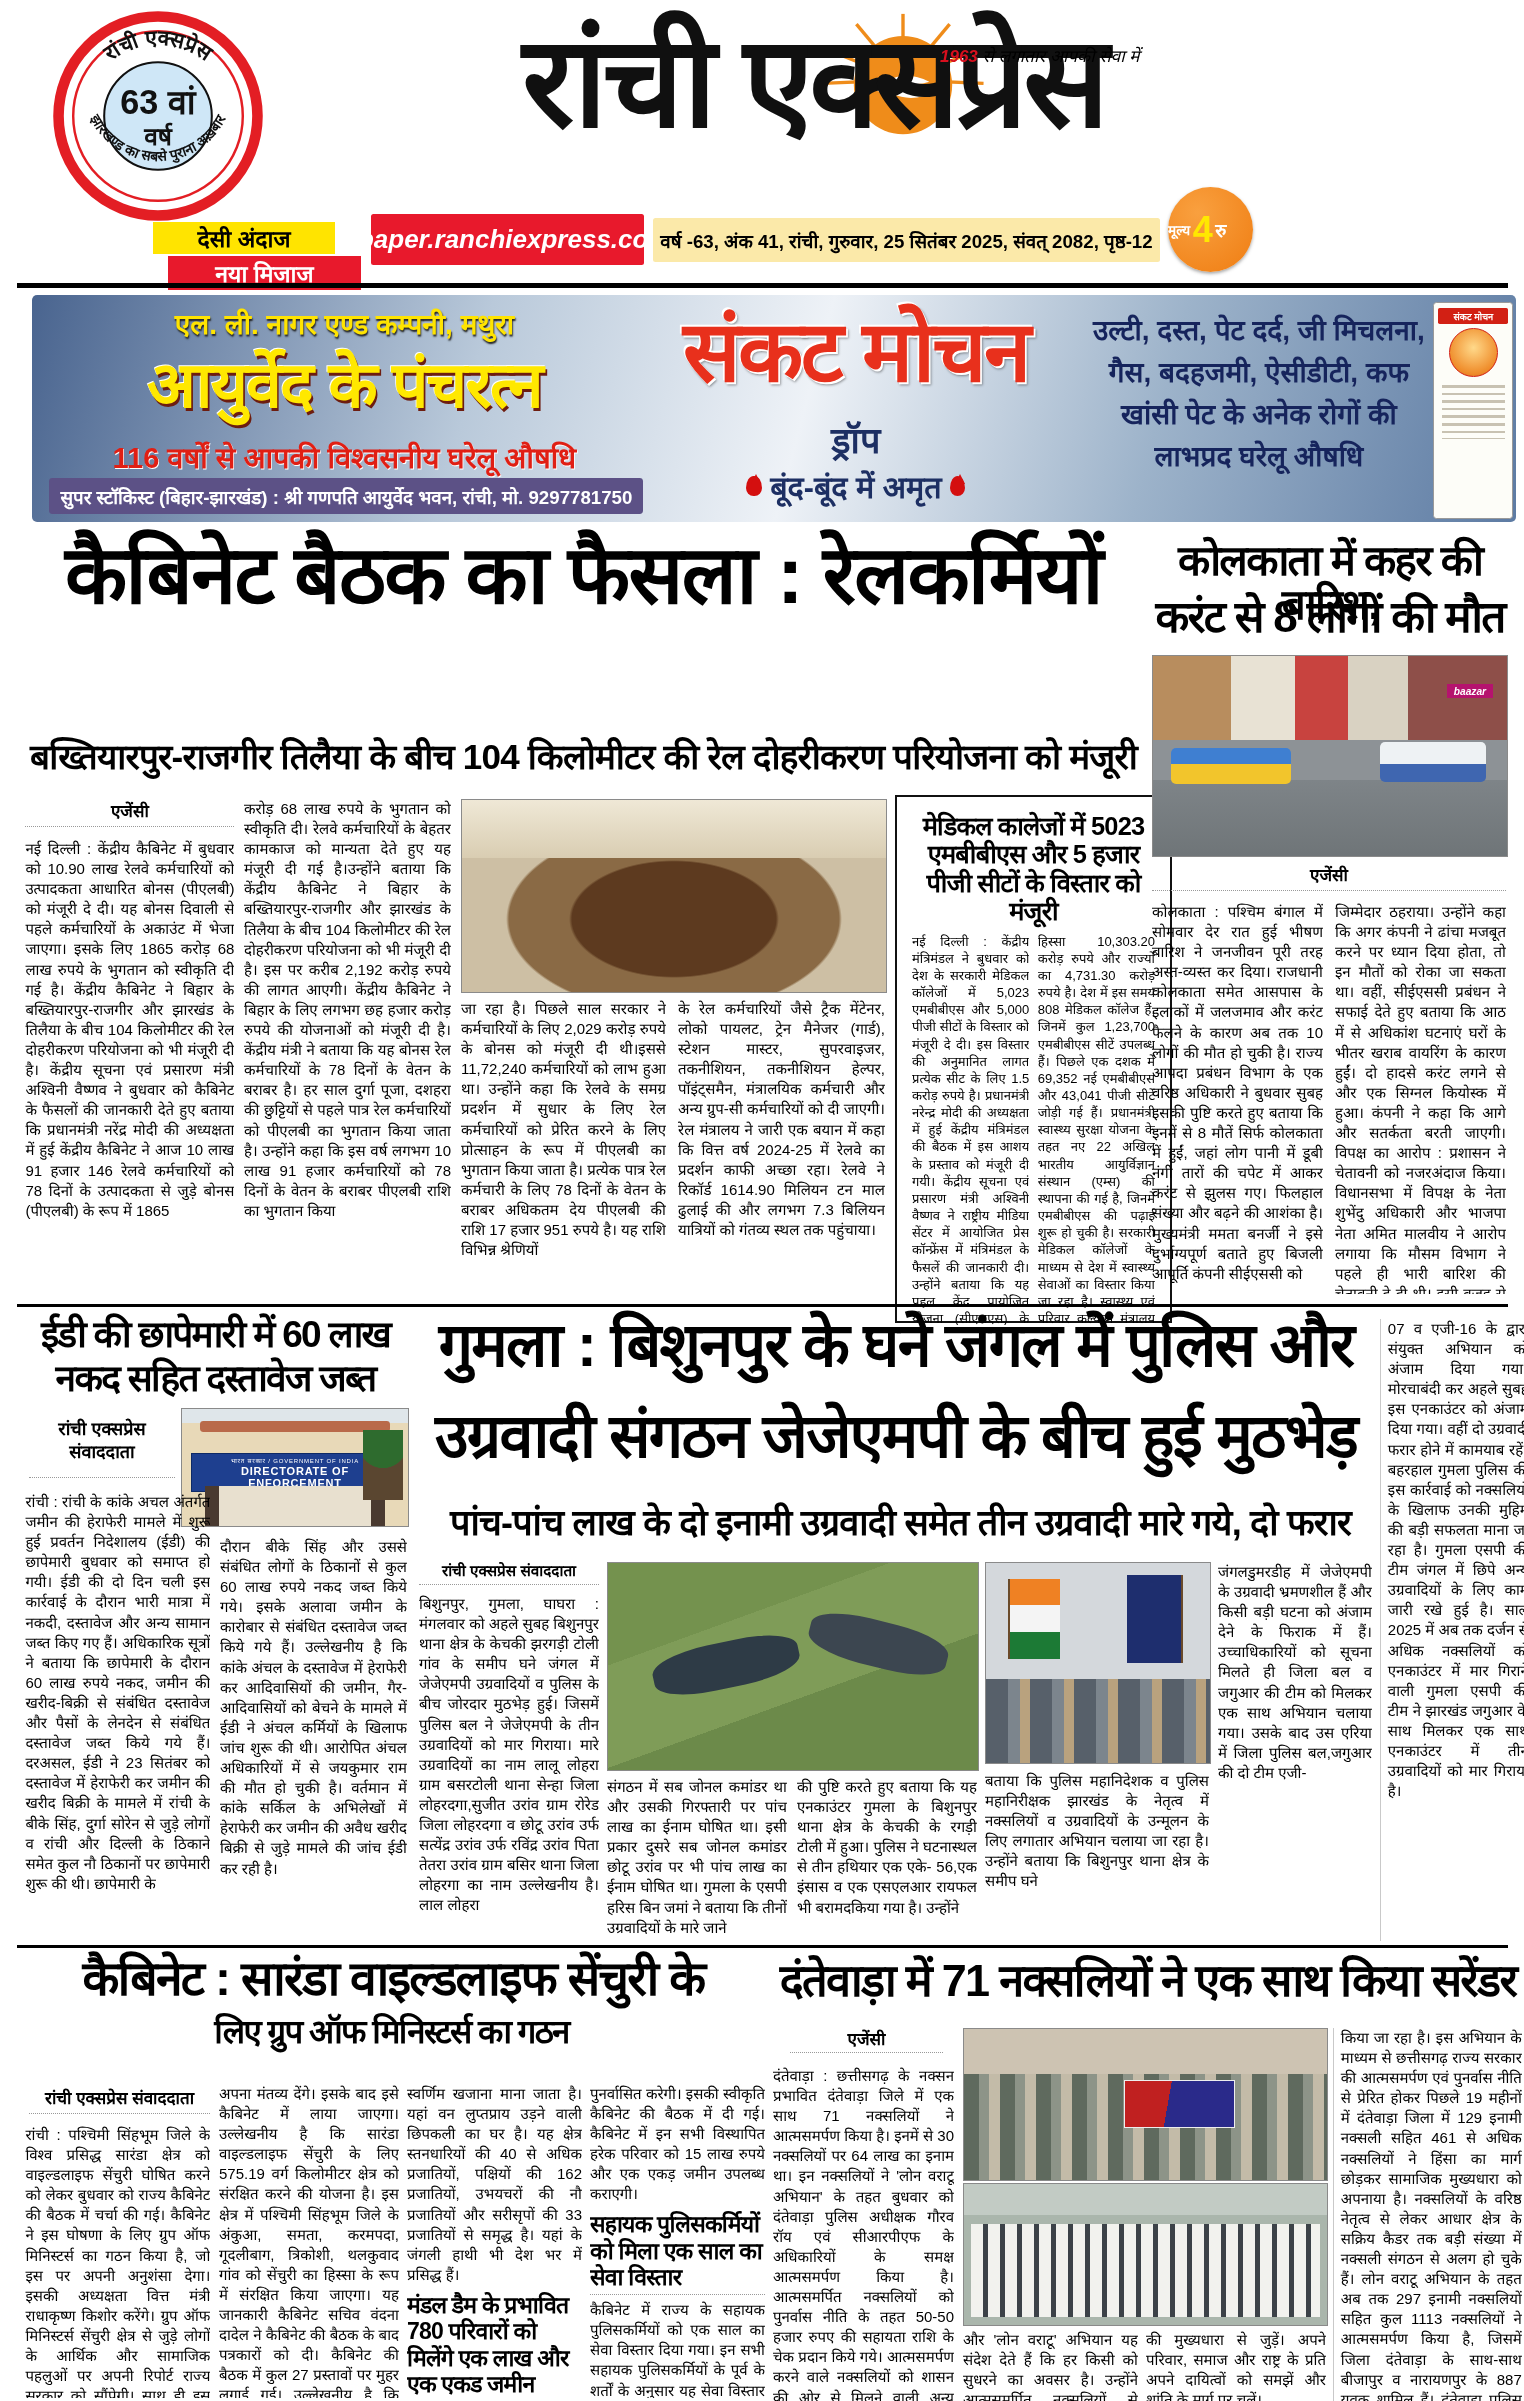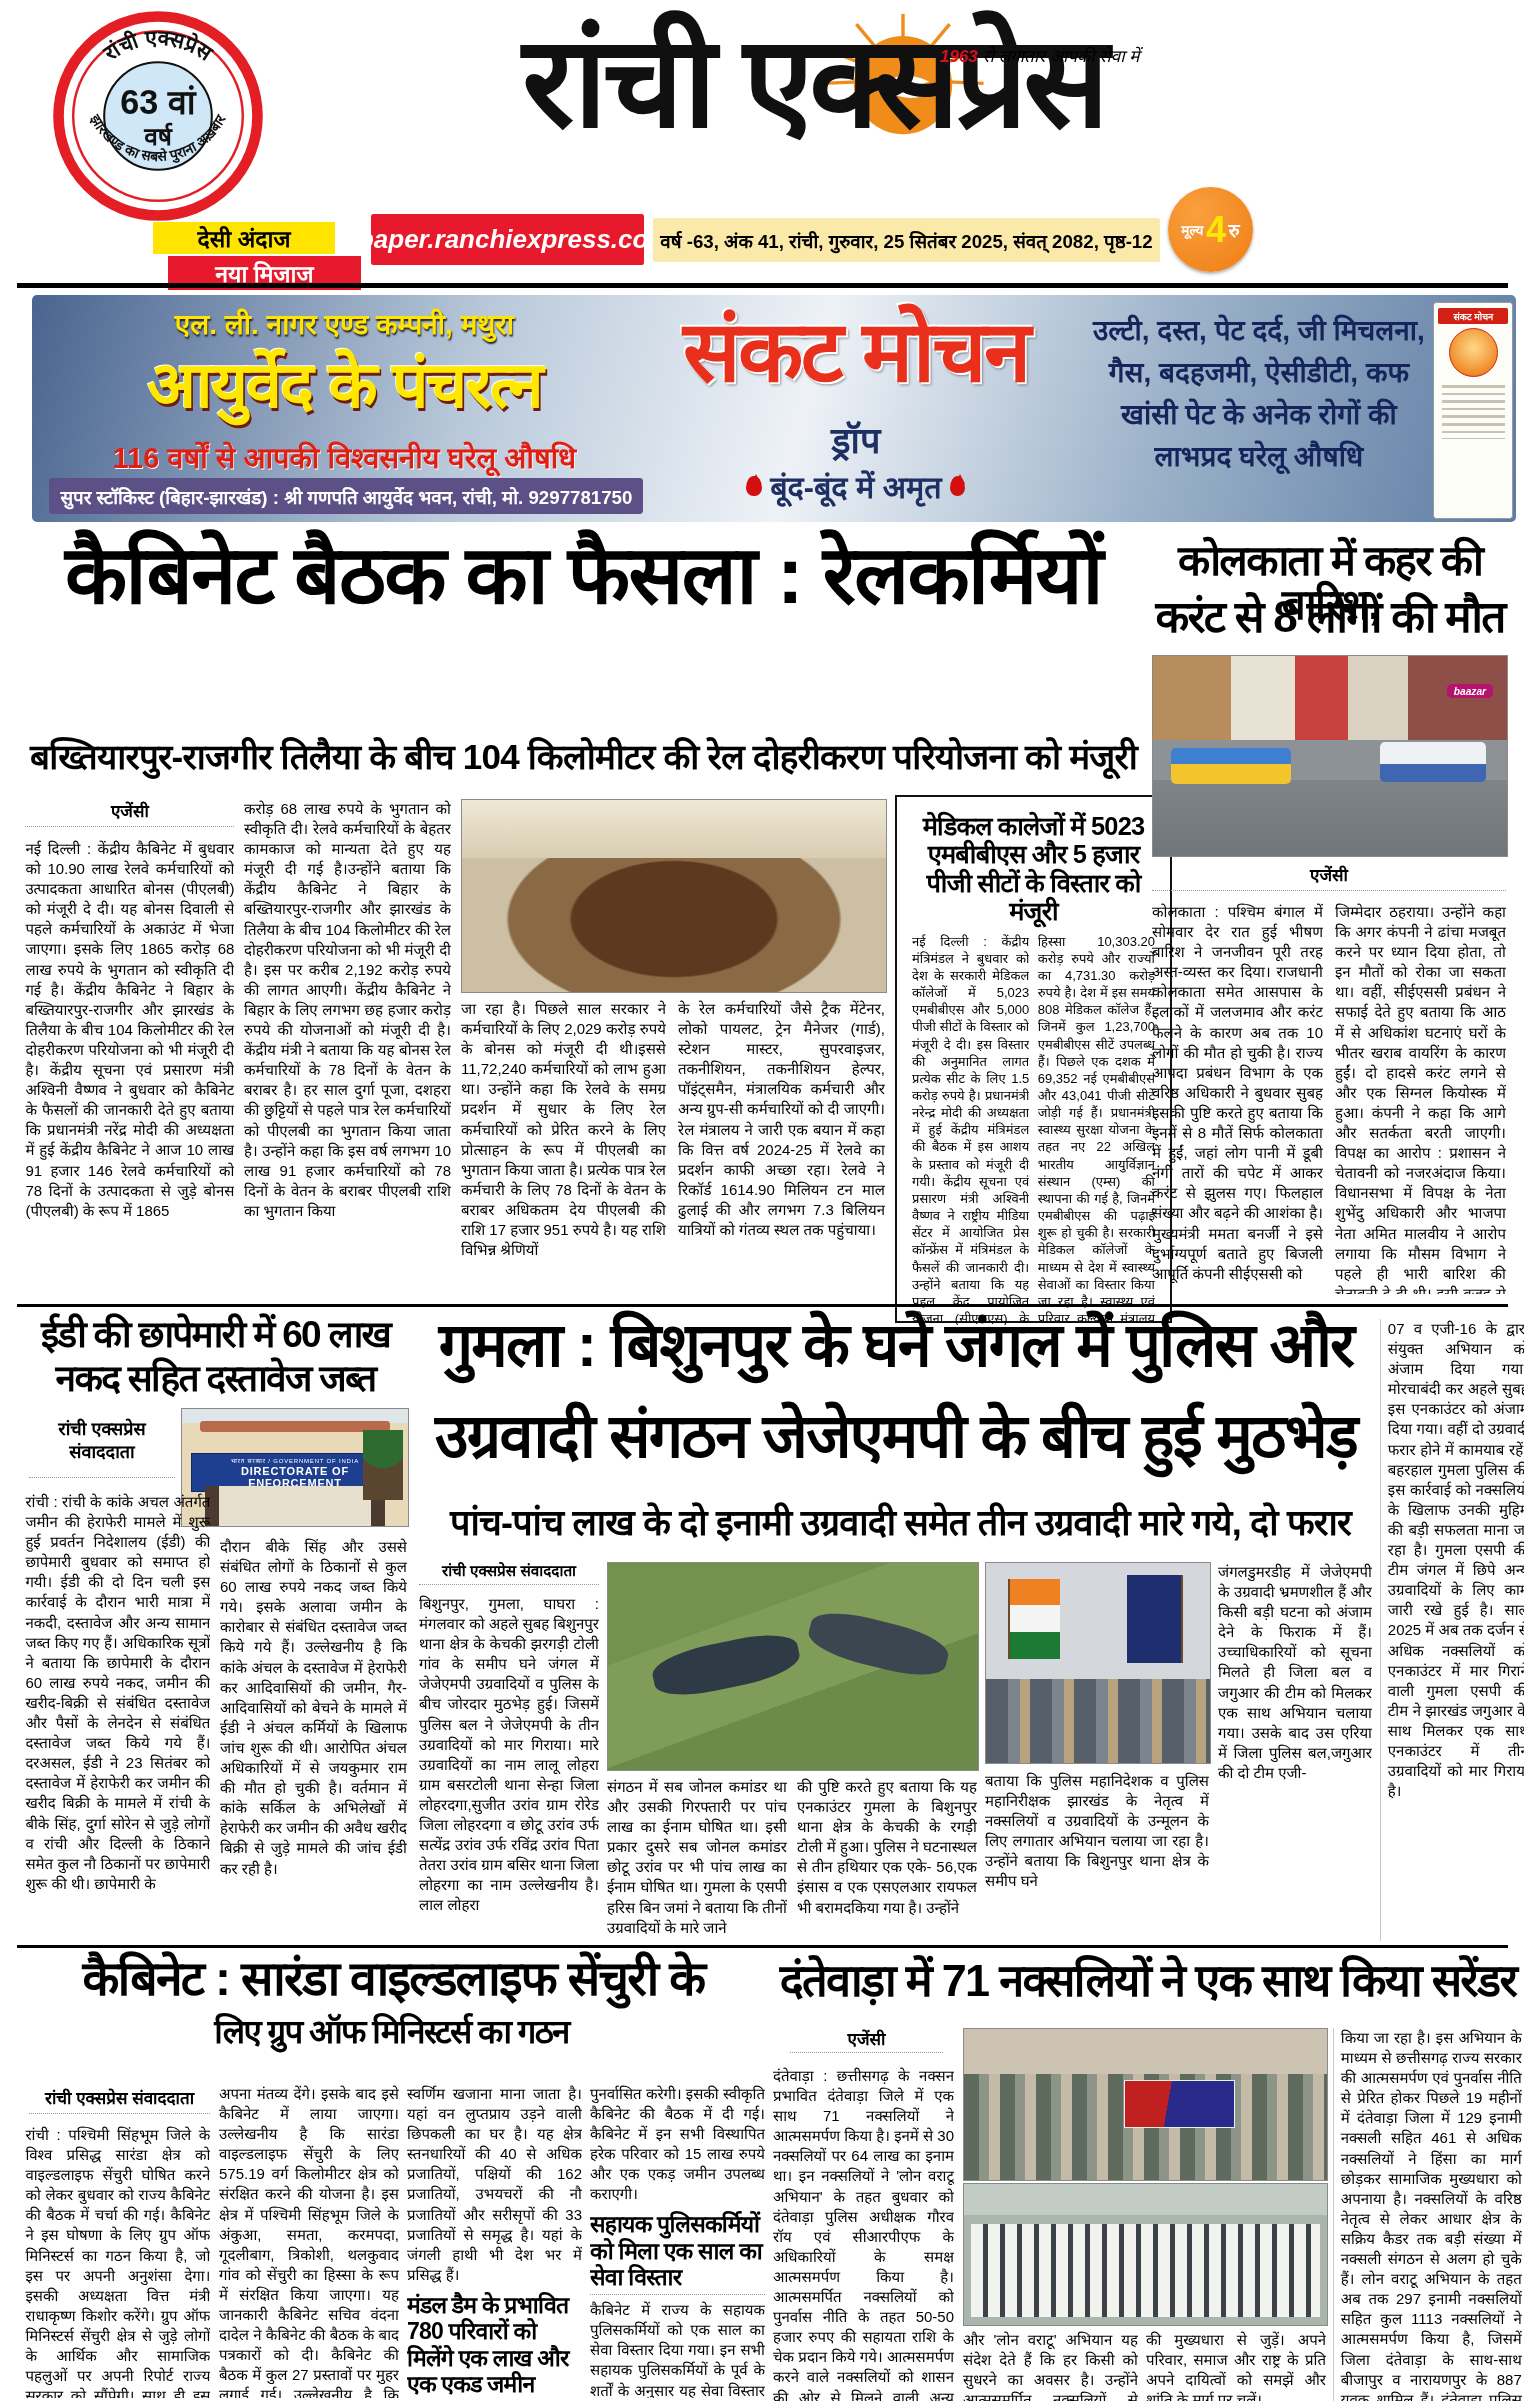--- a/index.html
+++ b/index.html
@@ -12,21 +12,21 @@
   .byline{font-weight:bold;text-align:center;}
   .dotrule{border-bottom:1.7px dotted #999;}
   .photo{position:absolute;border:0.8px solid #8a8a8a;overflow:hidden;}
   .rule{position:absolute;background:#000;}
   .inline-subhead{font-weight:800;font-size:23px;line-height:1.15;text-align:left;margin:6.8px 0 3.4px 0;letter-spacing:-0.8px;}
   
   .tag-yellow{background:#ffe400;color:#000;font-weight:800;font-size:23px;display:flex;align-items:center;justify-content:center;}
   .tag-red{background:#e8192c;color:#fff;font-weight:800;font-size:23px;display:flex;align-items:center;justify-content:center;}
   .epaper{background:#e8192c;color:#fff;font-weight:800;font-style:italic;font-size:26px;display:flex;align-items:center;justify-content:center;border-radius:2.5px;}
   .edition{background:#fbe9a9;color:#000;font-weight:800;font-size:18.7px;display:flex;align-items:center;justify-content:center;border-radius:2.5px;}
-  .price{background:radial-gradient(circle at 35% 30%,#f9a03f,#ef7d12);border-radius:50%;display:flex;align-items:center;justify-content:center;gap:2.5px;box-shadow:0 1.7px 3.4px rgba(0,0,0,.35);}
+  .price{background:radial-gradient(circle at 35% 30%,#f9a03f,#ef7d12);border-radius:50%;display:flex;align-items:center;justify-content:flex-start;gap:2.5px;box-shadow:0 1.7px 3.4px rgba(0,0,0,.35);}
   .price .lbl{color:#fff;font-size:13.6px;font-weight:bold;}
   .price .val{color:#ffe800;font-size:36px;font-weight:800;line-height:1;}
   .price .unit{color:#fff;font-size:18.7px;font-weight:800;}
   .title{font-weight:800;letter-spacing:-4.2px;color:#101010;text-align:center;line-height:1;}
   .since{font-style:italic;font-size:17px;white-space:nowrap;}
   .since b{color:#d80f1e;}
   
   .ad{background:linear-gradient(105deg,#49648f 0%,#b9c9da 30%,#eef2f7 52%,#9db3ca 75%,#5d7ba3 100%);border-radius:5.1px;margin-left:12px;}
   .ad-company{color:#ffe400;font-weight:800;font-size:28px;text-align:center;text-shadow:0.8px 1.7px 1.7px #222;}
   .ad-product{color:#ffe800;font-weight:800;font-size:64px;text-align:center;letter-spacing:-1.7px;text-shadow:1.7px 2.5px 0 #6d1d10,-0.8px -0.8px 0 #fff;}
@@ -38,21 +38,21 @@
   .ad-use{color:#16245c;font-weight:800;font-size:28px;text-align:center;line-height:1.5;}
   .drop{width:15.3px;height:20.4px;background:#d40f0f;border-radius:50% 50% 50% 50%/60% 60% 40% 40%;transform:rotate(0deg);position:relative;}
   .drop:before{content:"";position:absolute;left:5.1px;top:-6.8px;border:5.1px solid transparent;border-bottom:10.2px solid #d40f0f;}
   .pack{background:#fdfdf8;border:0.8px solid #999;border-radius:3.4px;display:flex;flex-direction:column;align-items:center;padding-top:5.1px;gap:3.4px;}
   .pack .band{background:#d22014;color:#fff;font-size:9.3px;font-weight:bold;width:90%;text-align:center;padding:1.7px 0;border-radius:1.7px;}
   .pack .deity{width:47px;height:47px;border-radius:50%;background:radial-gradient(circle at 50% 40%,#ffd98a,#ef8c2a 70%,#c9601a);border:1.7px solid #d22014;}
   .pack .lines{width:80%;height:59px;background:repeating-linear-gradient(#fdfdf8 0 5.1px,#c8c2b2 5.1px 7.6px);}
   
   .ph-flood{background:linear-gradient(#c7ccd0 0 28%,#9aa1a6 28% 40%,#8d9296 40% 100%);}
   .ph-flood .bldg{position:absolute;top:0;left:0;right:0;height:42%;background:linear-gradient(90deg,#b88d5e 0 22%,#e8e2d4 22% 40%,#c8433f 40% 55%,#d9d2c2 55% 72%,#8e4f49 72% 100%);}
-  .ph-flood .sign{position:absolute;top:14%;right:4%;background:#b5136e;color:#fff;font-style:italic;font-weight:bold;font-size:10.2px;padding:1.7px 6.8px;border-radius:5px;}
+  .ph-flood .sign{position:absolute;top:14%;right:4%;background:#b5136e;color:#fff;font-style:italic;font-weight:bold;font-size:10.2px;padding:1.7px 6.8px;border-radius:0;}
   .ph-flood .bus1{position:absolute;top:46%;left:5%;width:34%;height:18%;background:linear-gradient(#3f7fd1 0 45%,#f2c52c 45% 100%);border-radius:5.1px;}
   .ph-flood .bus2{position:absolute;top:43%;right:6%;width:30%;height:20%;background:linear-gradient(#eef2f4 0 55%,#3f66b0 55% 100%);border-radius:5.1px;}
   .ph-flood .water{position:absolute;bottom:0;left:0;right:0;height:38%;background:linear-gradient(#7e8488,#6f7578);}
   .ph-cabinet{background:radial-gradient(ellipse at 50% 62%,#5d3a1f 0 34%,#8a6a45 35% 55%,#cdbfa4 56% 100%);}
   .ph-cabinet .wall{position:absolute;top:0;left:0;right:0;height:30%;background:linear-gradient(#efe8d6,#d9cdb2);}
   .ph-ed{background:linear-gradient(#dfe6ea 0 12%,#e8d9b8 12% 100%);}
   .ph-ed .roof{position:absolute;top:10%;left:8%;right:8%;height:10%;background:#b96a4a;border-radius:3.4px;}
   .ph-ed .sign{position:absolute;top:38%;left:4%;right:4%;background:#1e3f8f;color:#fff;text-align:center;padding:2.5px 1.7px;border:1.7px solid #0e2a66;}
   .ph-ed .sign .s1{font-size:6px;letter-spacing:0.8px;}
   .ph-ed .sign .s2{font-size:11px;font-weight:bold;letter-spacing:0.8px;}

